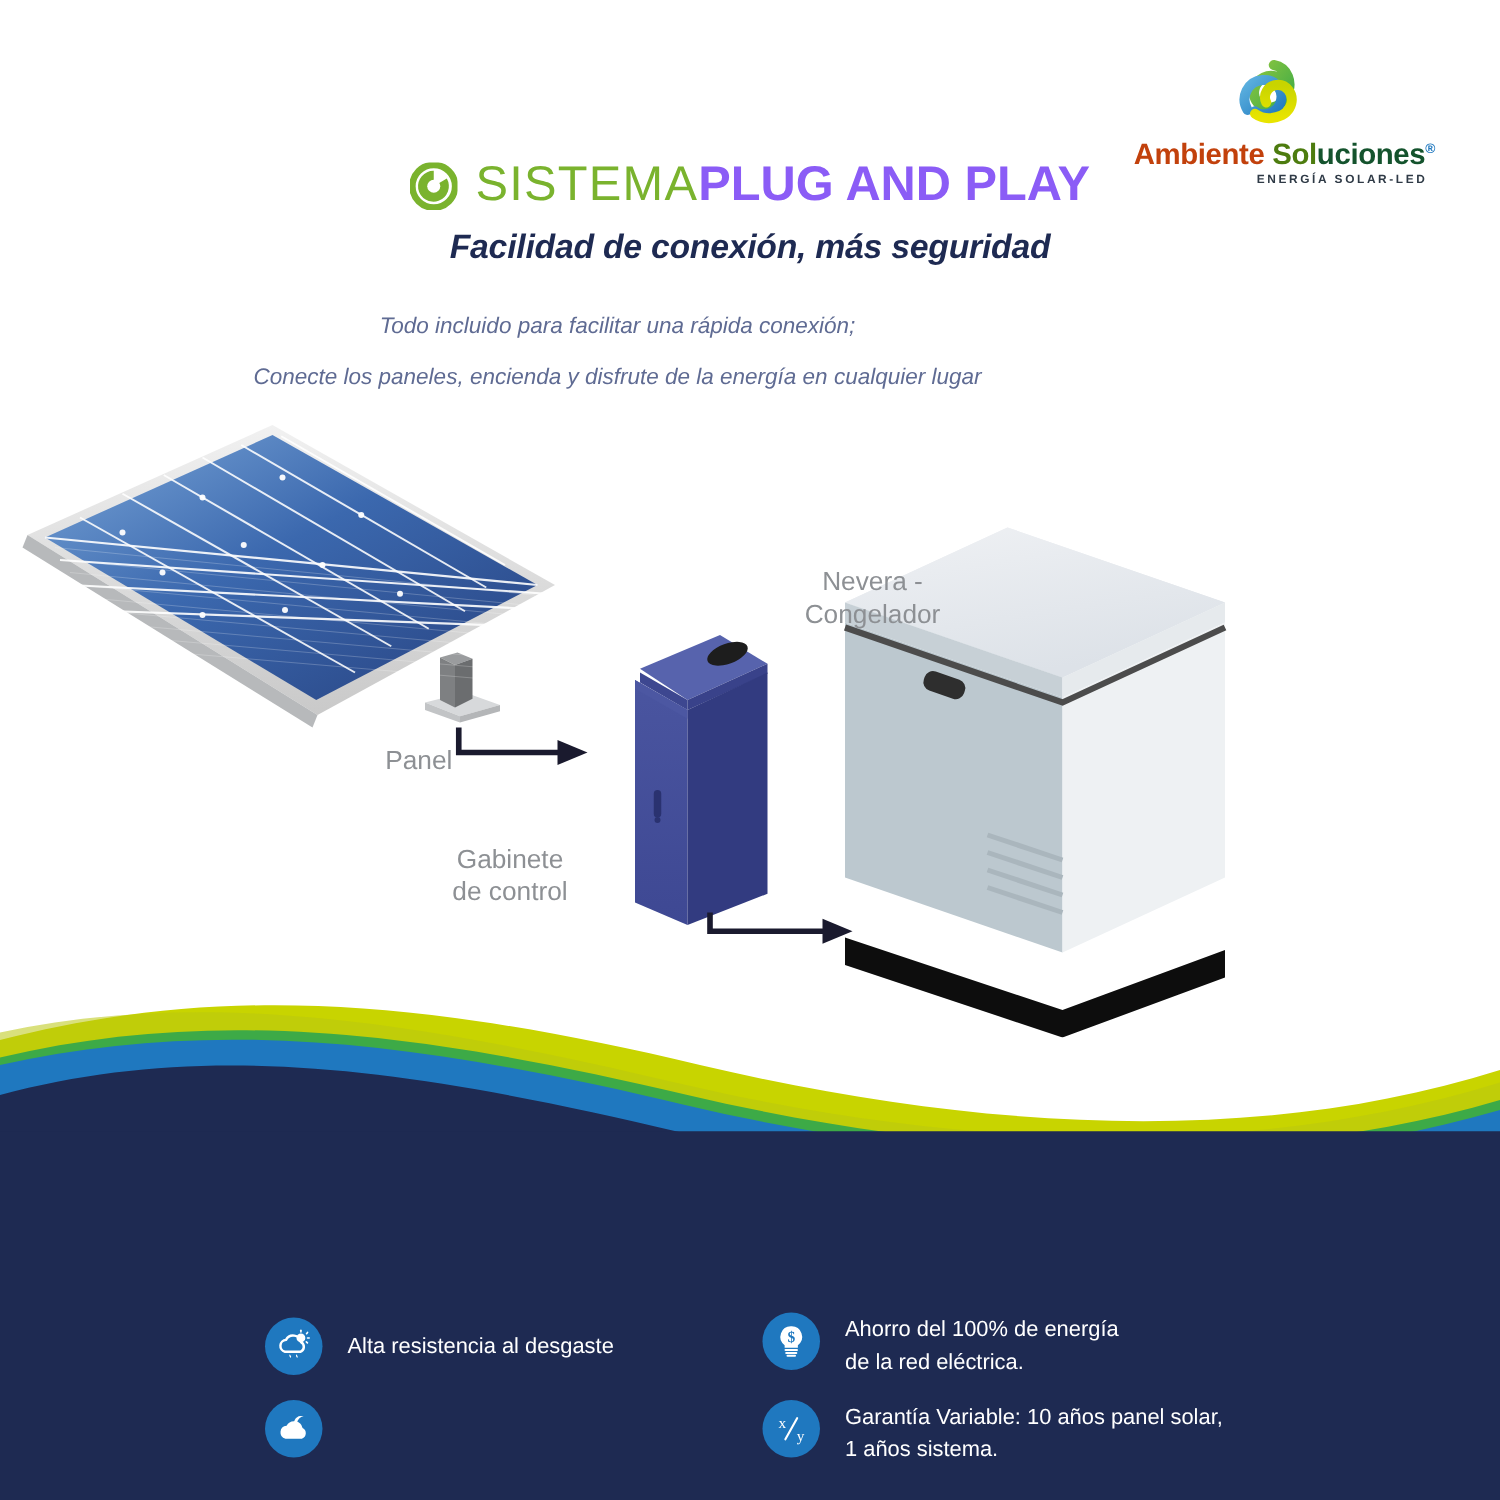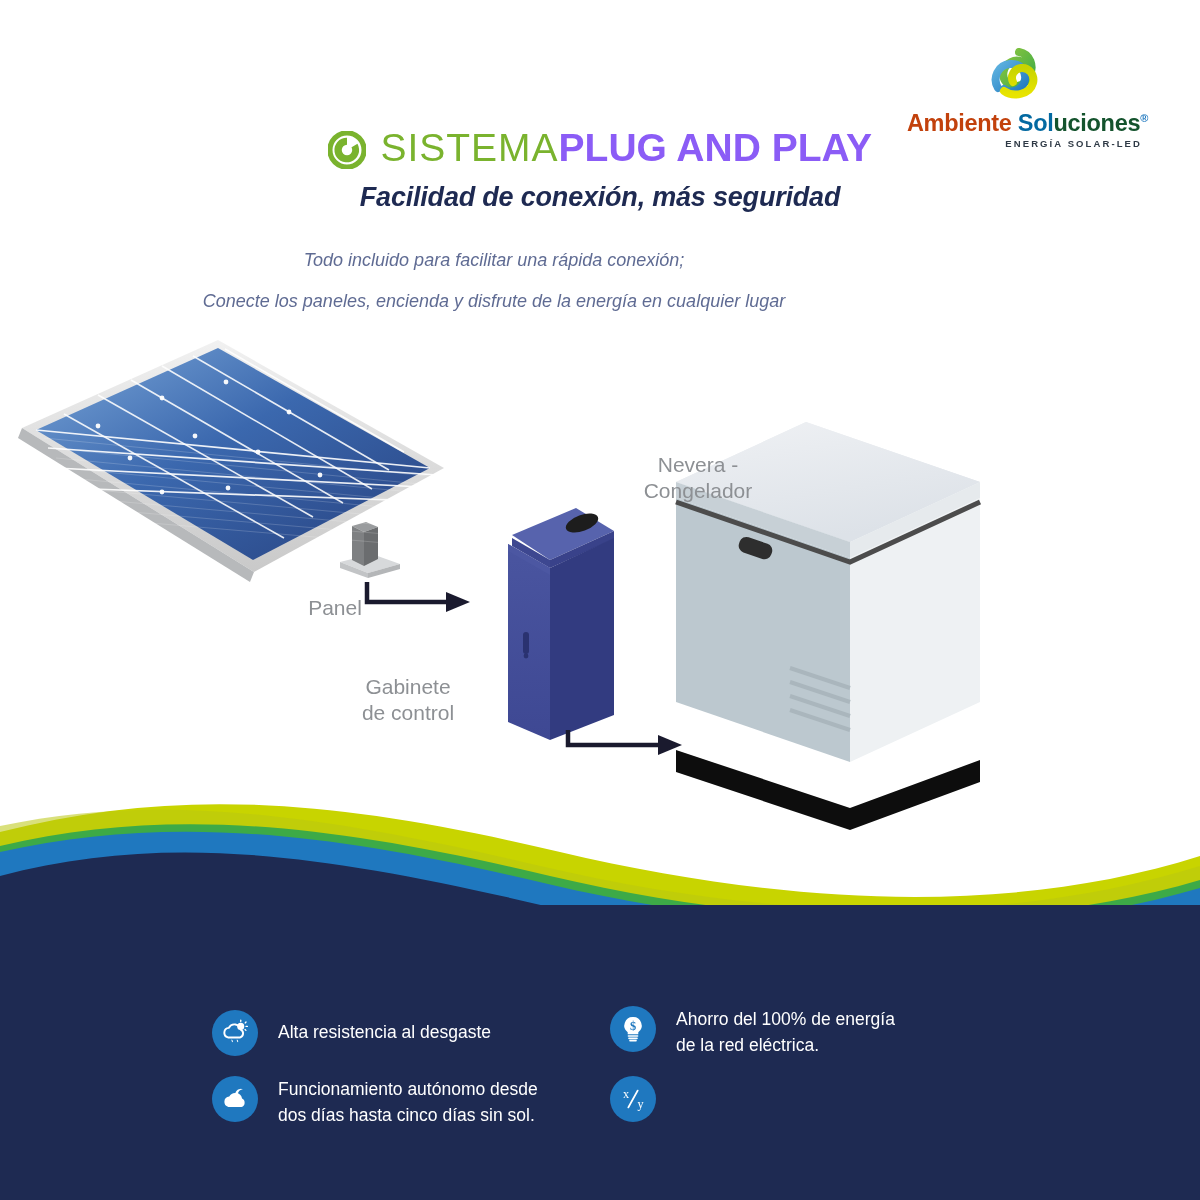--- a/index.html
+++ b/index.html
@@ -22,21 +22,21 @@
     text-align: right;
   }
   #logo-mark { position: absolute; right: 98px; top: 0; width: 62px; height: 62px; }
   #logo-wordmark {
     position: absolute; right: 0; top: 66px;
     width: 250px; text-align: right;
     font-size: 23.5px; font-weight: bold; letter-spacing: -0.3px;
     white-space: nowrap;
   }
   .lw-a { color: #c2410c; }
-  .lw-b { color: #0369a1; }
+  .lw-b { color: #4d7c0f; }
   .lw-c { color: #14532d; }
   .lw-reg { font-size: 11px; vertical-align: super; color: #1f78bf; }
   #logo-tagline {
     position: absolute; right: 6px; top: 94px;
     width: 250px; text-align: right;
     font-size: 9.5px; letter-spacing: 2.1px; color: #2f3a46; font-weight: bold;
   }
 
   #title-row {
     position: absolute; left: 0; top: 126px; width: 1200px;
@@ -74,21 +74,21 @@
   
   #wave { position: absolute; left: 0; top: 770px; width: 1200px; height: 200px; }
 
   
   #footer {
     position: absolute; left: 0; top: 905px; width: 1200px; height: 295px;
     background: #1e2a52;
   }
   .feat {
     position: absolute;
-    display: flex; align-items: flex-start;
+    display: flex; align-items: flex-start; margin-top: 44px;
   }
   .feat-icon {
     flex: 0 0 auto;
     width: 46px; height: 46px; border-radius: 50%;
     background: #1f78bf;
     display: flex; align-items: center; justify-content: center;
     margin-right: 20px;
   }
   .feat-text {
     color: #ffffff; font-size: 17.5px; line-height: 26px;
@@ -308,22 +308,20 @@
     <div class="feat-text">Alta resistencia al desgaste</div>
   </div>
 
   <div class="feat" id="feat-1">
     <div class="feat-icon">
       <svg viewBox="0 0 34 34" width="30" height="30">
         <path d="M26 6 A6.3 6.3 0 1 0 26 17.6 A5 5 0 0 1 26 6 Z" fill="#ffffff"></path>
         <path d="M9.5 26 A6 6 0 0 1 10.5 14.2 A7.8 7.8 0 0 1 25 16.4 A5.2 5.2 0 0 1 24.4 26 Z" fill="#ffffff"></path>
       </svg>
     </div>
-    <div class="feat-text two">Funcionamiento autónomo desde
-dos días hasta cinco días sin sol.</div>
   </div>
 
   <div class="feat" id="feat-2">
     <div class="feat-icon">
       <svg viewBox="0 0 34 34" width="30" height="30">
         <path d="M17 3.5 A9.5 9.5 0 0 1 23 20.6 L23 23 L11 23 L11 20.6 A9.5 9.5 0 0 1 17 3.5 Z" fill="#ffffff"></path>
         <g stroke="#ffffff" stroke-width="1.8" stroke-linecap="round">
           <line x1="11.8" y1="25" x2="22.2" y2="25"></line>
           <line x1="12.4" y1="27.6" x2="21.6" y2="27.6"></line>
           <line x1="13.6" y1="30.2" x2="20.4" y2="30.2"></line>
@@ -336,15 +334,17 @@
   </div>
 
   <div class="feat" id="feat-3">
     <div class="feat-icon">
       <svg viewBox="0 0 34 34" width="32" height="32">
         <text x="9.5" y="16" text-anchor="middle" font-size="13" font-family="Liberation Serif, serif" fill="#ffffff">x</text>
         <line x1="12" y1="26" x2="22" y2="8" stroke="#ffffff" stroke-width="1.8" stroke-linecap="round"></line>
         <text x="25" y="27" text-anchor="middle" font-size="13" font-family="Liberation Serif, serif" fill="#ffffff">y</text>
       </svg>
     </div>
+    <div class="feat-text two">Garantía Variable: 10 años panel solar,
+1 años sistema.</div>
   </div>
 
 </div>
 
 </body></html>

